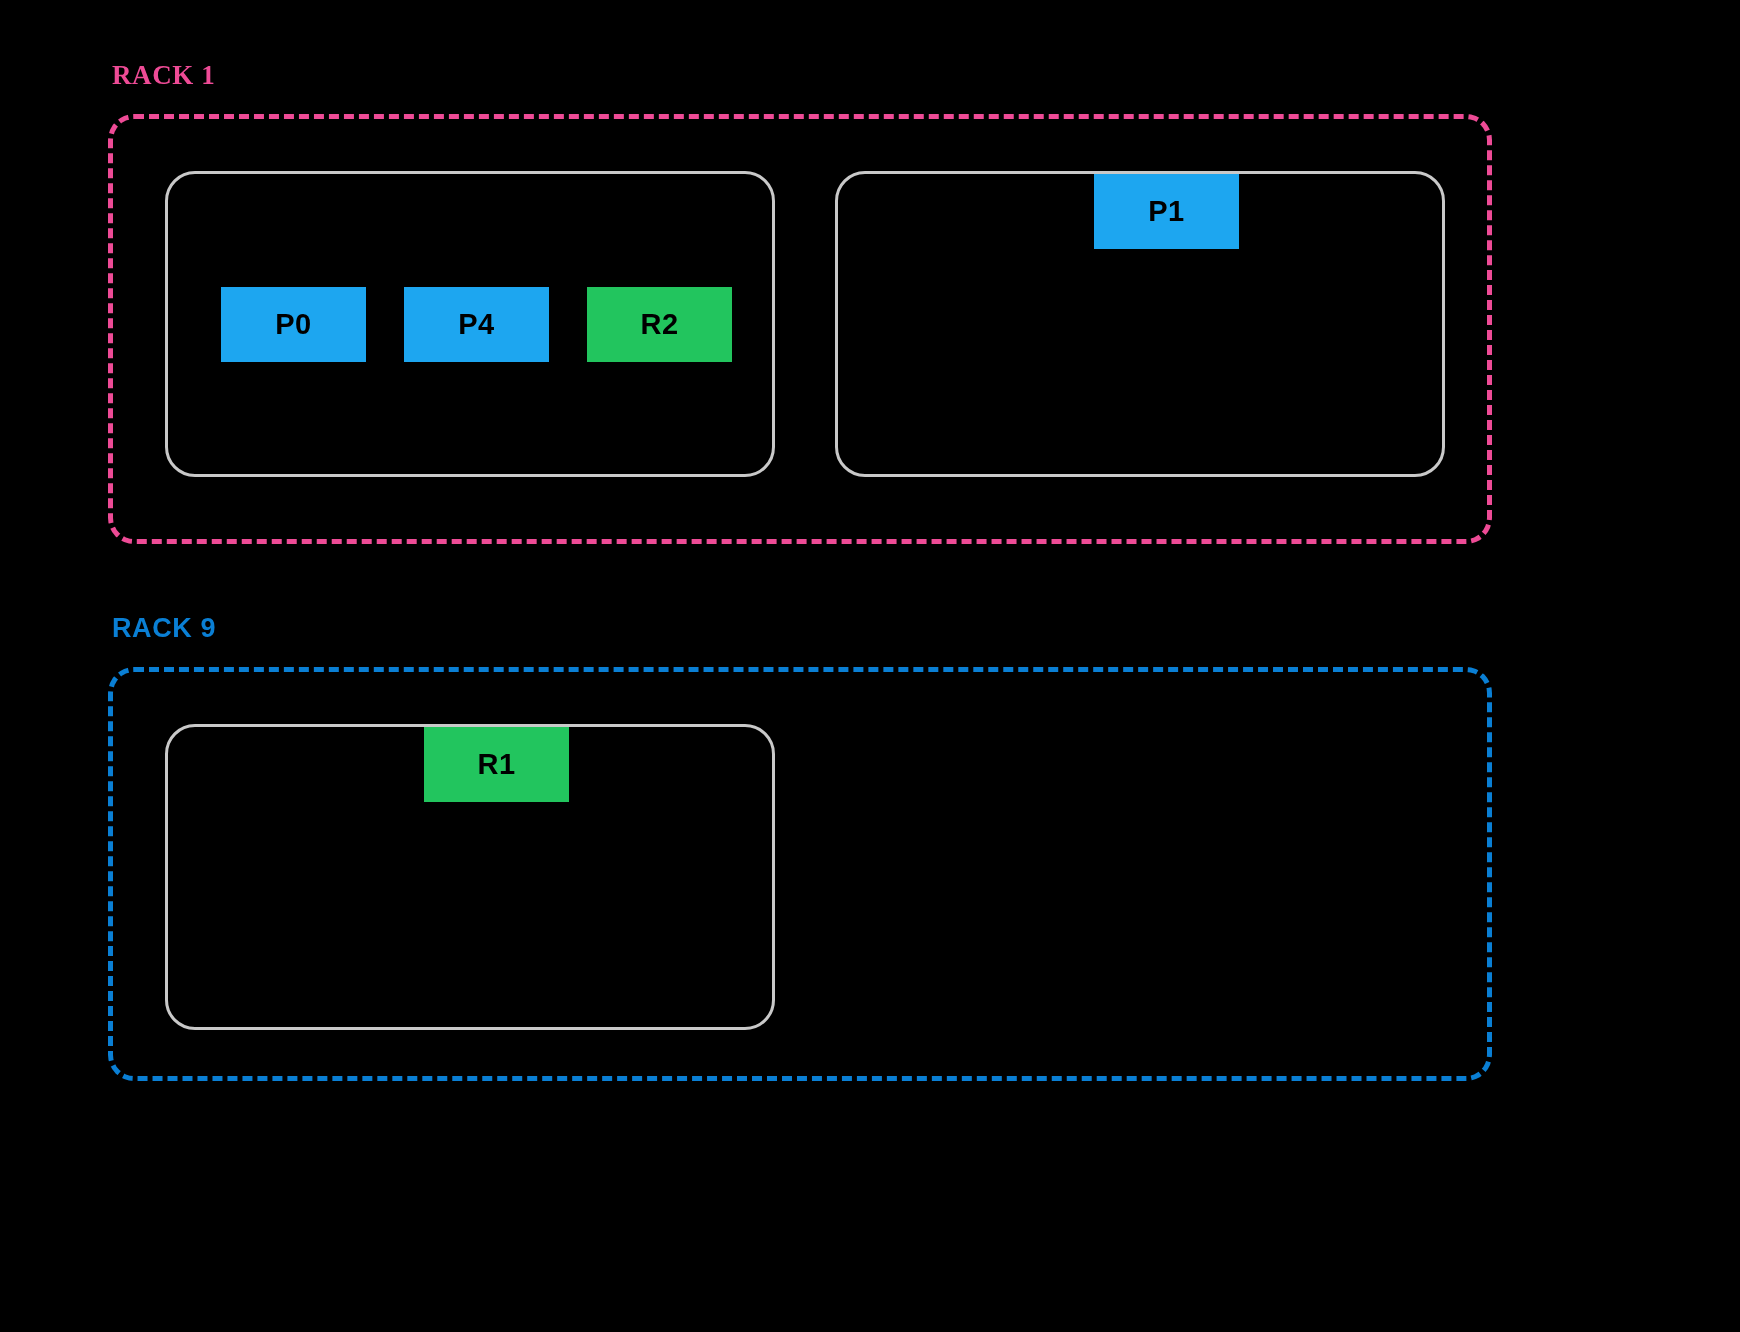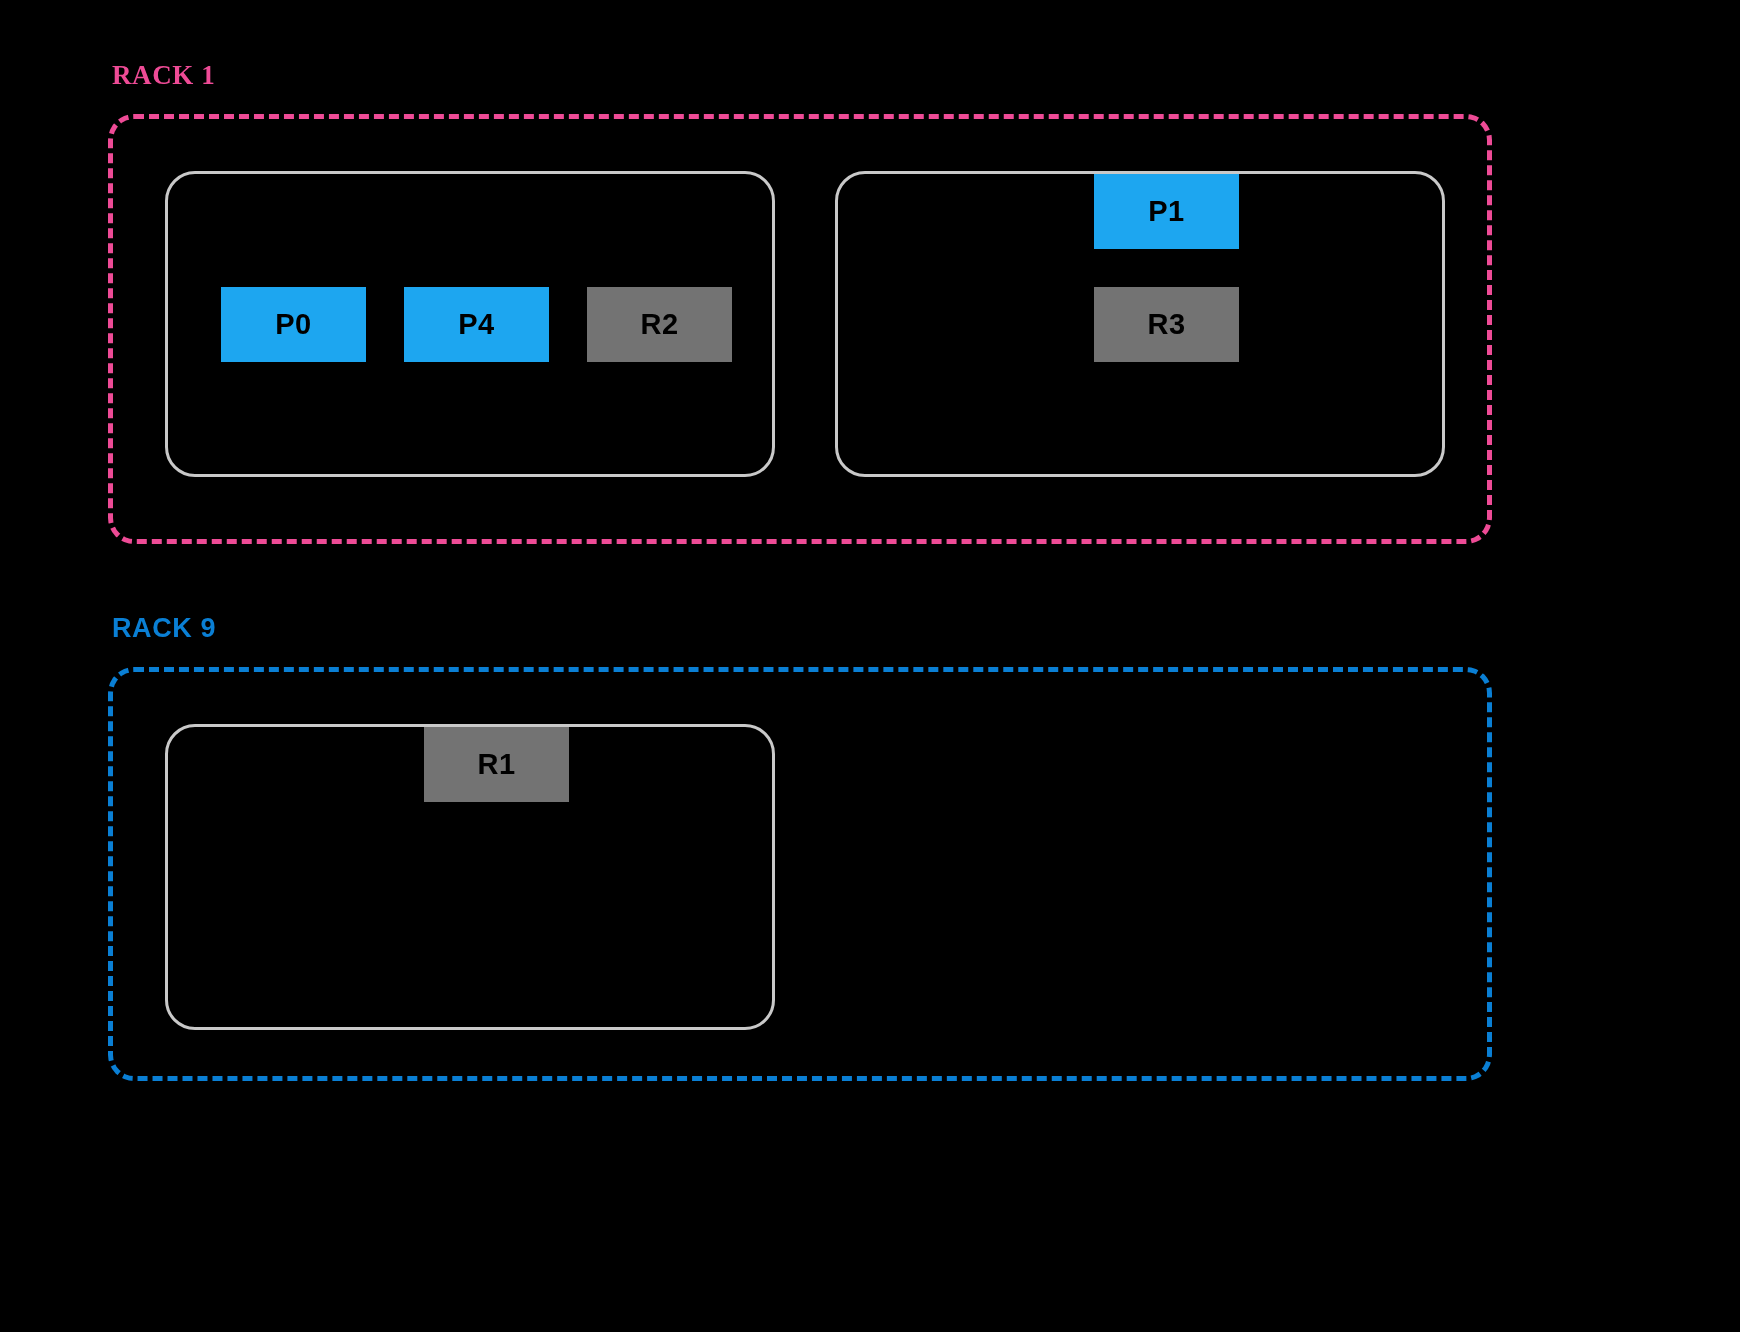--- a/index.html
+++ b/index.html
@@ -94,41 +94,40 @@
     display: flex;
     align-items: center;
     justify-content: center;
     font-size: 29px;
     font-weight: bold;
     color: #000000;
     letter-spacing: 0.5px;
     flex: 0 0 auto;
   }
   .cell.partition { background: #1DA6F0; }
-  .cell.replica   { background: #737373; }
+  .cell.replica   { background: #22c55e; }
 </style>
 </head>
 <body>
 
 <div id="diagram">
 
   <div class="rack-group rack-1">
     <div class="rack-label">RACK 1</div>
     <div class="rack-box">
       <div class="nodes-row">
 
         <div class="node-box wide">
           <div class="cell partition">P0</div>
           <div class="cell partition">P4</div>
           <div class="cell replica">R2</div>
         </div>
 
         <div class="node-box narrow">
           <div class="cell partition">P1</div>
-          <div class="cell replica">R3</div>
         </div>
 
       </div>
     </div>
   </div>
 
   <div class="rack-group rack-2">
     <div class="rack-label">RACK 9</div>
     <div class="rack-box">
       <div class="nodes-row">

